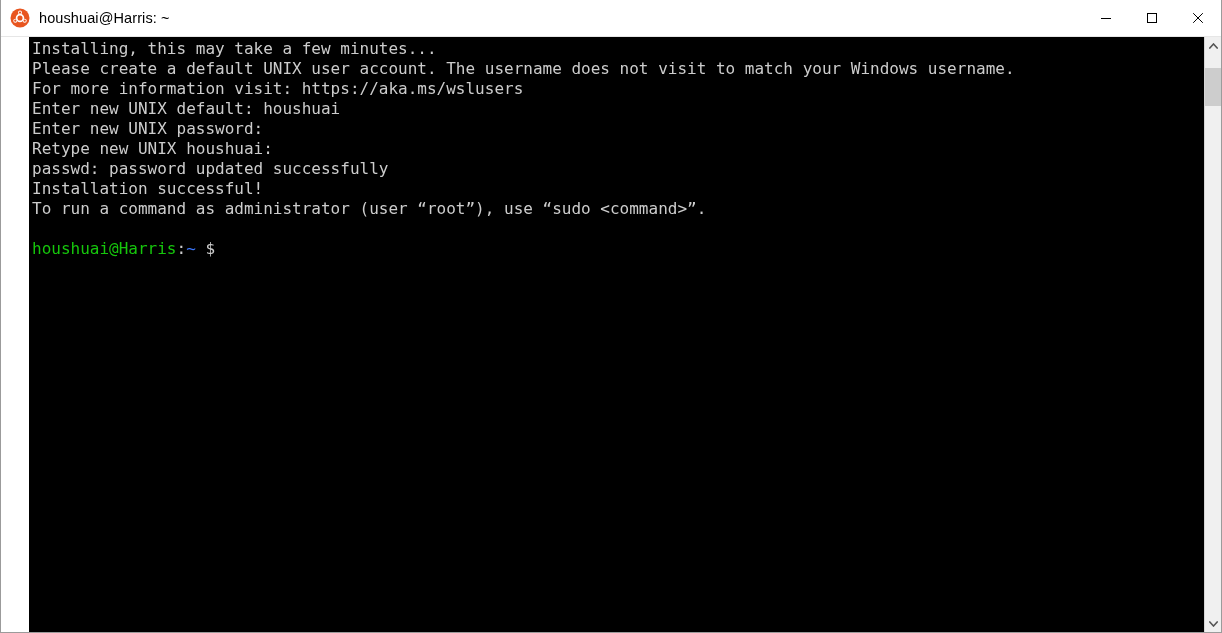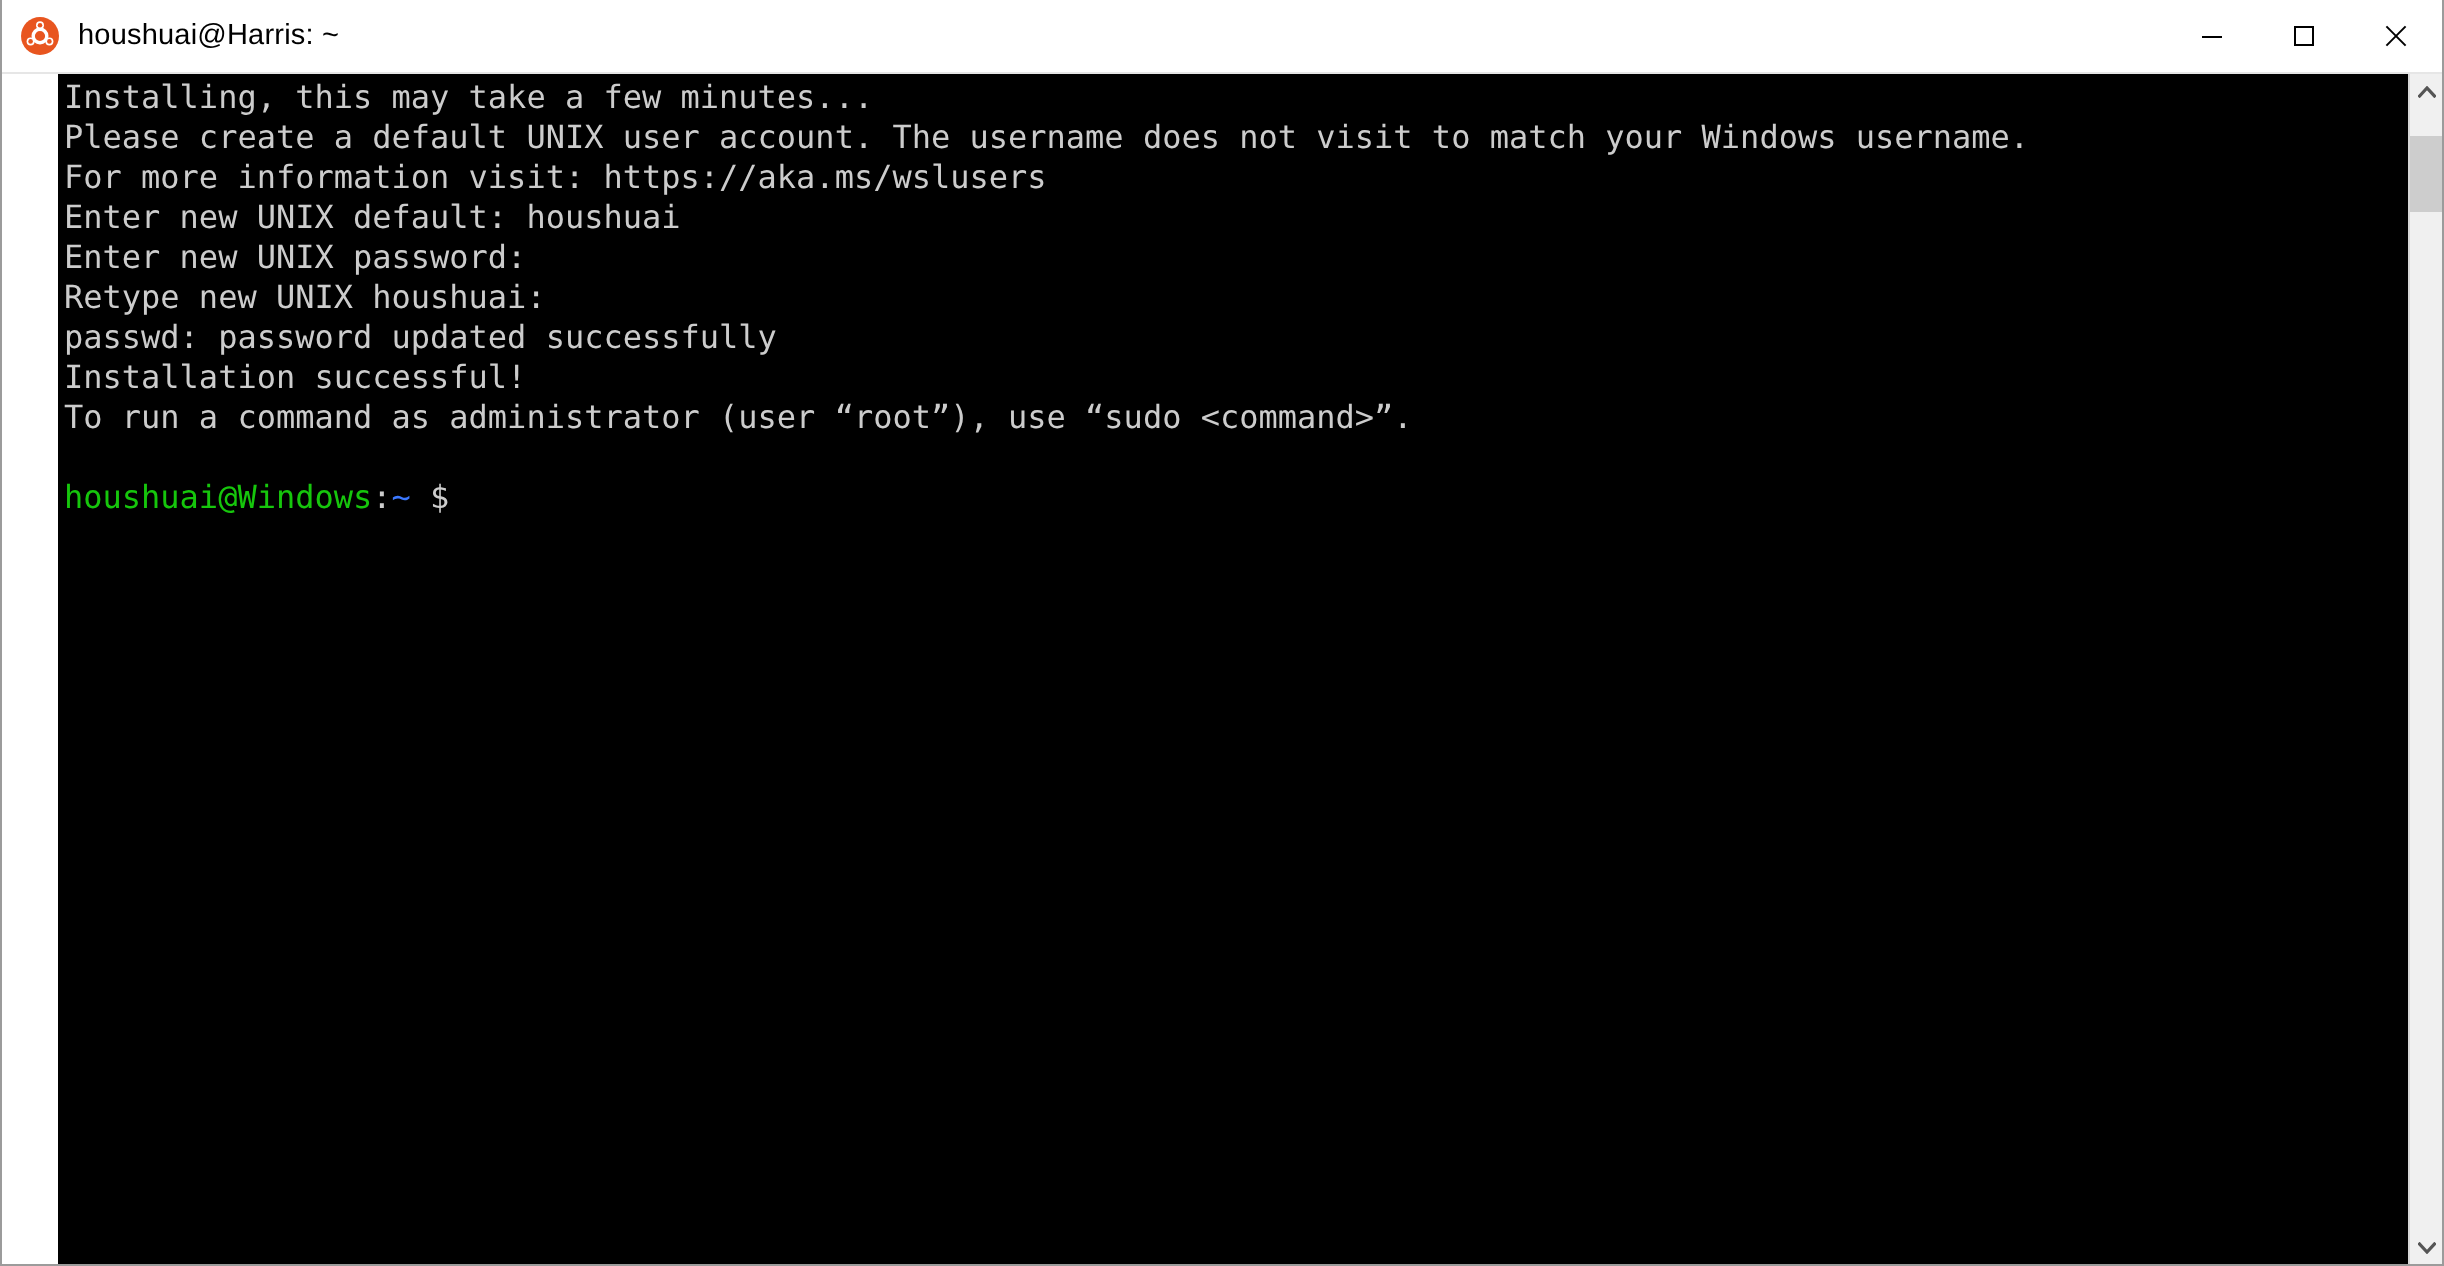--- a/index.html
+++ b/index.html
@@ -193,21 +193,21 @@
       <div class="term-line">Please create a default UNIX user account. The username does not visit to match your Windows username.</div>
       <div class="term-line">For more information visit: https://aka.ms/wslusers</div>
       <div class="term-line">Enter new UNIX default: houshuai</div>
       <div class="term-line">Enter new UNIX password:</div>
       <div class="term-line">Retype new UNIX houshuai:</div>
       <div class="term-line">passwd: password updated successfully</div>
       <div class="term-line">Installation successful!</div>
       <div class="term-line">To run a command as administrator (user “root”), use “sudo &lt;command&gt;”.</div>
       <div class="term-line blank"></div>
 
-      <div class="term-line"><span class="seg-green">houshuai@Windows</span><span class="seg-white">:</span><span class="seg-blue">~</span><span class="seg-white"> </span><span class="seg-white">$</span></div>
+      <div class="term-line"><span class="seg-green">houshuai@Harris</span><span class="seg-white">:</span><span class="seg-blue">~</span><span class="seg-white"> </span><span class="seg-white">$</span></div>
     </div>
 
     <div class="scrollbar">
       <div class="sb-arrow">
         <svg width="9" height="6" viewBox="0 0 9 6" xmlns="http://www.w3.org/2000/svg">
           <polyline points="0.8,5 4.5,1 8.2,5" fill="none" stroke="#555555" stroke-width="1.6" stroke-linecap="square"></polyline>
         </svg>
       </div>
       <div class="sb-track">
         <div class="sb-thumb"></div>

